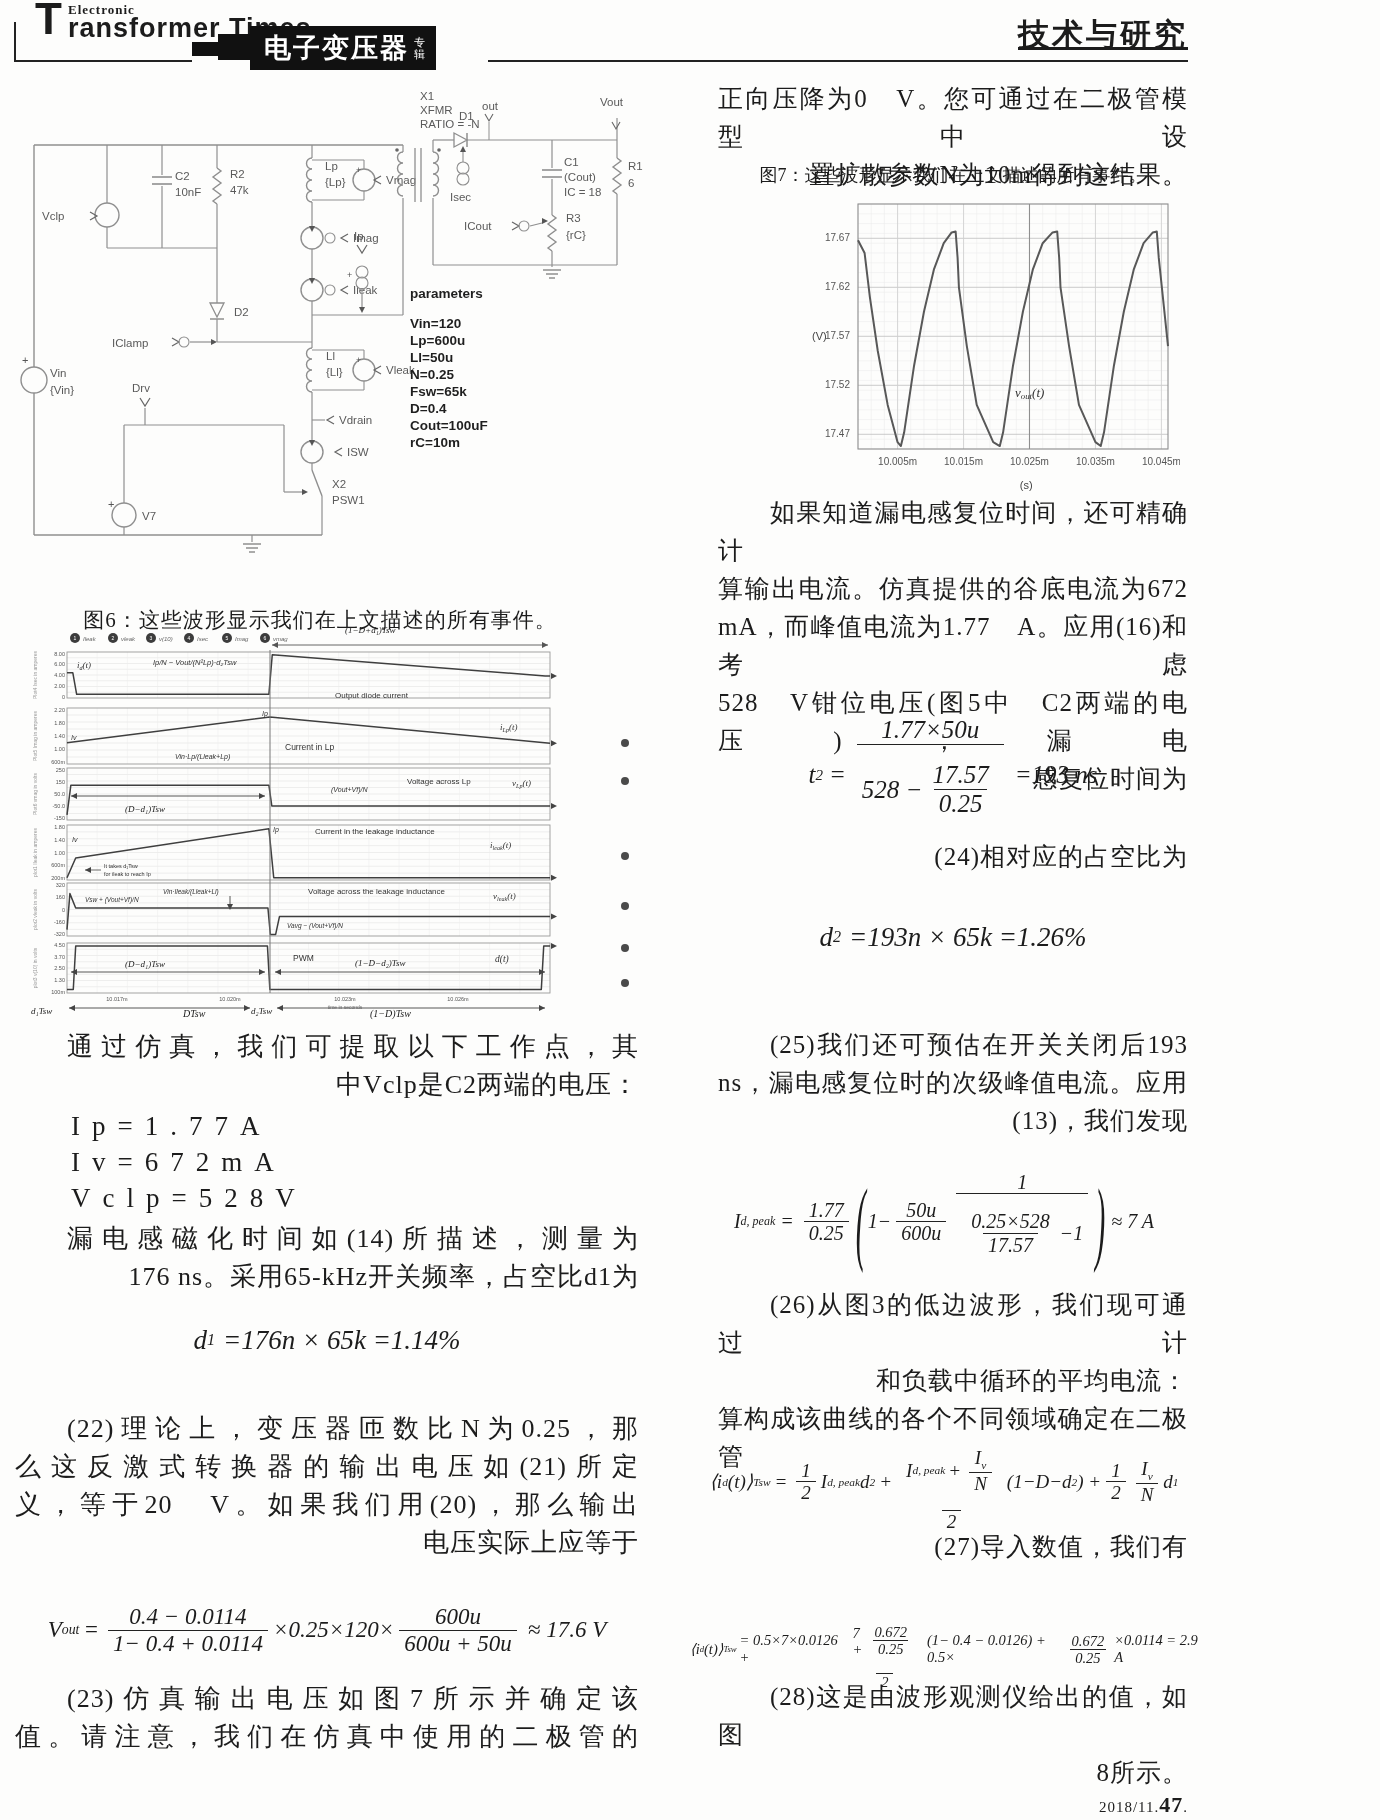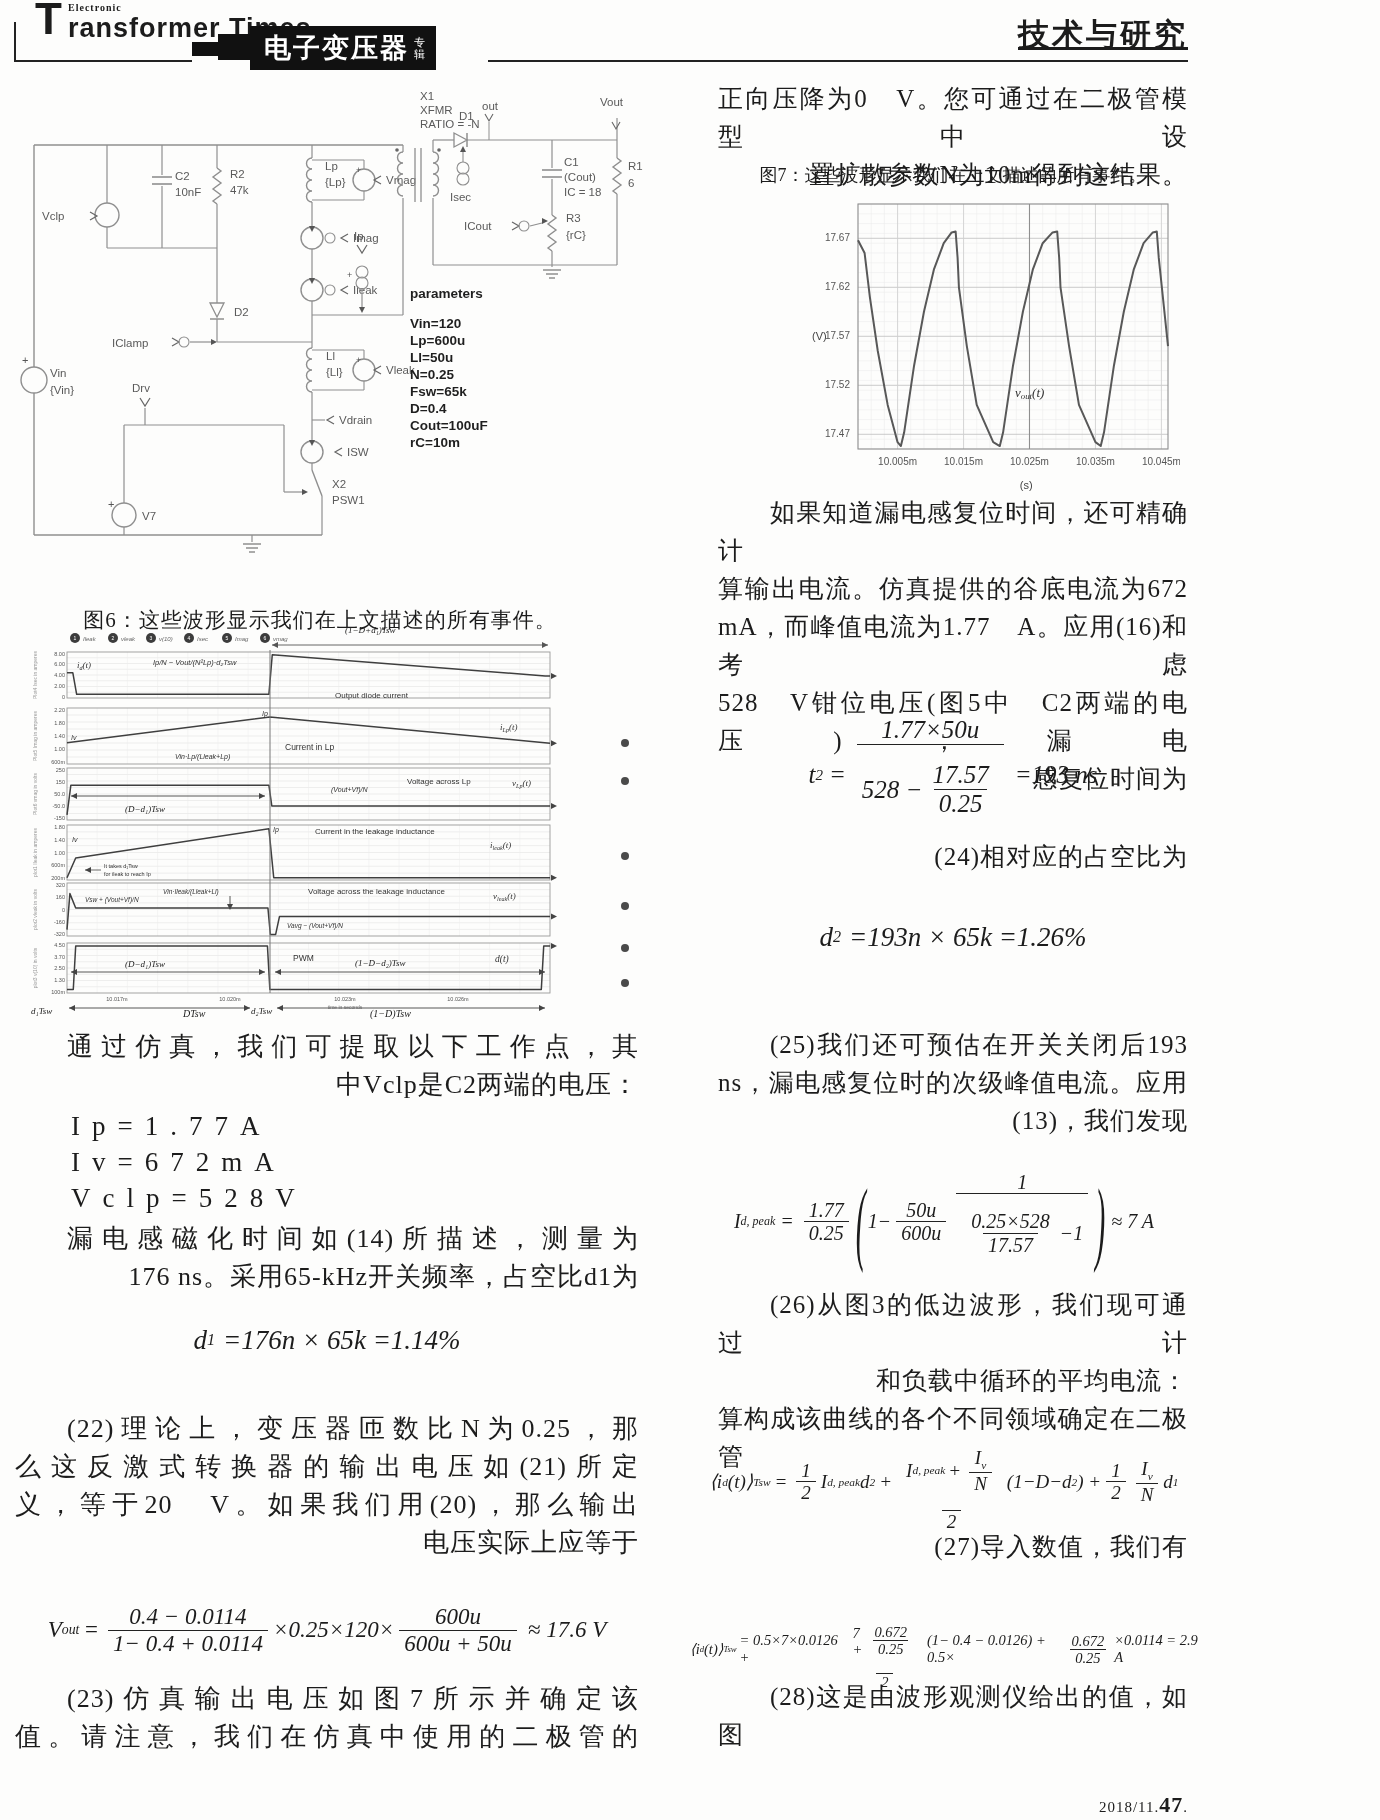--- a/index.html
+++ b/index.html
@@ -1,21 +1,21 @@
 <!DOCTYPE html>
 <html><head>
 <meta charset="utf-8">
 <style>
   html,body{margin:0;padding:0;}
   body{width:1380px;height:1820px;background:#fdfdfc;position:relative;
        font-family:"Liberation Serif","DejaVu Serif",serif;color:#1c1c1c;overflow:hidden;}
   .abs{position:absolute;}
   
   .logo-t{font-family:"Liberation Sans",sans-serif;font-weight:bold;font-size:44px;}
-  .logo-el{font-family:"Liberation Serif",serif;font-weight:bold;font-size:10px;letter-spacing:1px;}
+  .logo-el{font-family:"Liberation Serif",serif;font-weight:bold;font-size:13px;letter-spacing:1px;}
   .logo-main{font-family:"Liberation Sans",sans-serif;font-weight:bold;font-size:27px;letter-spacing:1px;}
   .banner{background:#111;color:#fff;display:flex;align-items:center;padding:2px 8px 2px 14px;}
   .banner-main{font-size:27px;font-weight:bold;letter-spacing:2px;font-family:"Liberation Sans",sans-serif;}
   .banner-sub{font-size:11px;line-height:12px;margin-left:5px;width:14px;font-family:"Liberation Sans",sans-serif;}
   .section-title{font-family:"Liberation Sans",sans-serif;font-weight:bold;font-size:31px;letter-spacing:3px;}
   .hline{background:#222;height:2px;}
   
   .cjk{font-size:26px;line-height:38px;letter-spacing:1px;}
   .cjs{font-size:25px;line-height:38px;letter-spacing:1px;}
   .jline{text-align:justify;text-align-last:justify;}
@@ -787,17 +787,18 @@
   <span>(1− 0.4 − 0.0126) + 0.5×</span>
   <span class="fr">
       <span class="n">0.672</span>
       <span class="d">0.25</span>
     </span>
   <span>×0.0114 = 2.9 A</span>
 </div>
 
 <div class="abs" style="left:718px;top:1678px;width:470px;">
   <div class="cjs jline ind">(28)这是由波形观测仪给出的值，如图</div>
+  <div class="cjs lline">8所示。</div>
 </div>
 
 <div class="abs footer" style="left:988px;top:1792px;width:200px;text-align:right;">
   <span>2018/11.</span><b>47</b><span>.</span>
 </div>
 
 </body></html>

